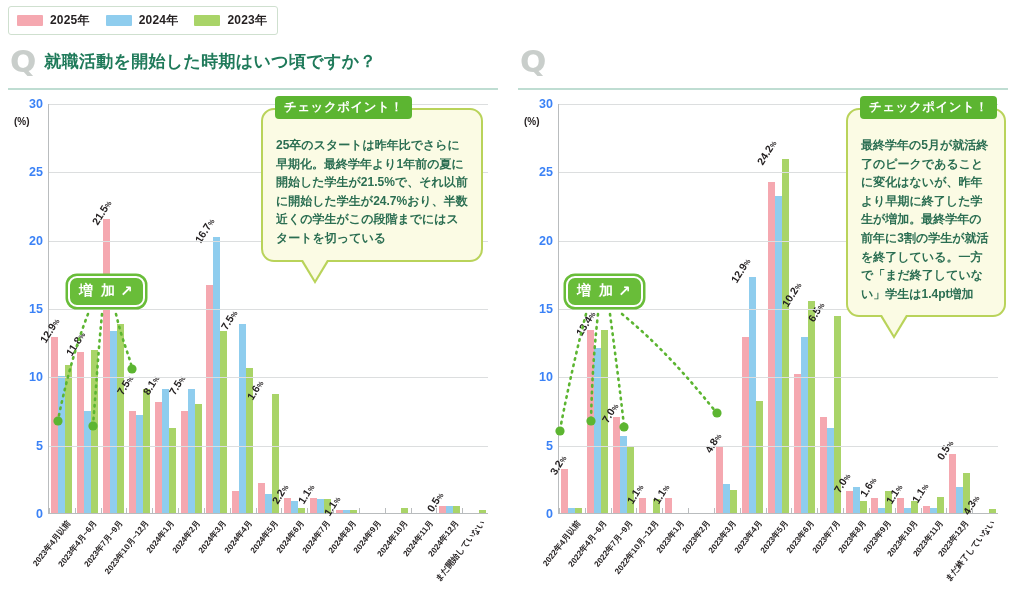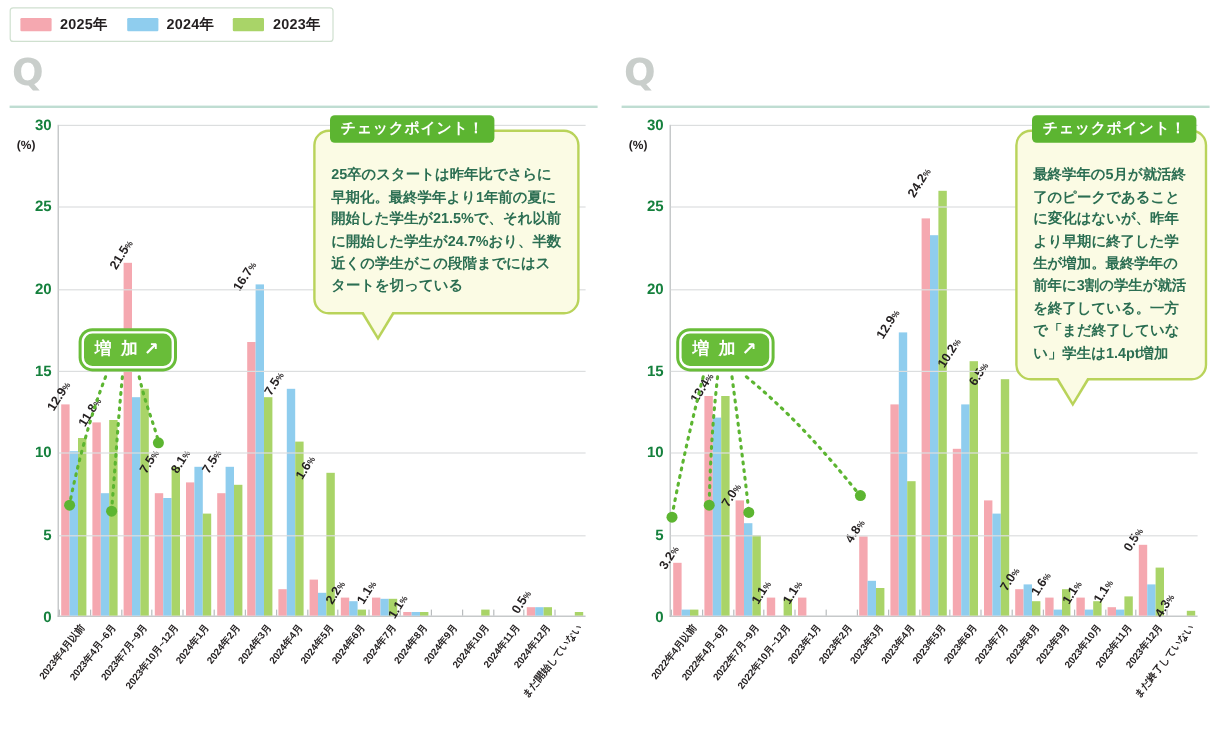--- a/index.html
+++ b/index.html
@@ -34,21 +34,21 @@
   
   .chart{position:relative;width:494px;height:500px;}
   .plot{
     position:absolute;left:42px;top:14px;width:440px;height:410px;
     border-left:1px solid #b9bcbe;border-bottom:1px solid #b9bcbe;
     box-sizing:border-box;
   }
   .gridline{position:absolute;left:0;right:0;height:1px;background:#dcdedf;}
   .ytick{
     position:absolute;right:100%;margin-right:6px;transform:translateY(-50%);
-    font-size:12.5px;color:#15803d;font-weight:bold;white-space:nowrap;
+    font-size:12.5px;color:#3b82f6;font-weight:bold;white-space:nowrap;
   }
   .yunit{
     position:absolute;left:8px;top:26px;font-size:10px;color:#231f20;font-weight:bold;
   }
   .bars{position:absolute;left:0;bottom:0;width:100%;height:100%;display:flex;}
   .group{flex:1 1 0;position:relative;display:flex;align-items:flex-end;justify-content:center;gap:0px;height:100%;}
   .bar{width:7px;border-radius:0;}
   .bar.y25{background:#f5a8b0;}
   .bar.y24{background:#8fcdee;}
   .bar.y23{background:#a9d468;}
@@ -113,20 +113,21 @@
   </div>
   <div class="legend-item">
     <span class="swatch" style="background:#a9d468"></span>
     <span class="legend-label">2023年</span>
   </div>
 </div>
 
 <div class="panel left">
   <div class="qhead">
     <span class="qmark">Q</span>
+    <span class="qtitle">就職活動を開始した時期はいつ頃ですか？</span>
   </div>
   <div class="qrule"></div>
 
   <div class="chart" id="chart-0">
     <span class="yunit">(%)</span>
     <div class="plot" id="plot-0">
       <div class="bars" id="bars-0">
           <div class="group">
             <div class="bar y25" title="2025年 2023年4月以前: 12.9%" style="height: 176.3px;"></div>
             <div class="bar y24" title="2024年 2023年4月以前: 10%" style="height: 136.667px;"></div>

